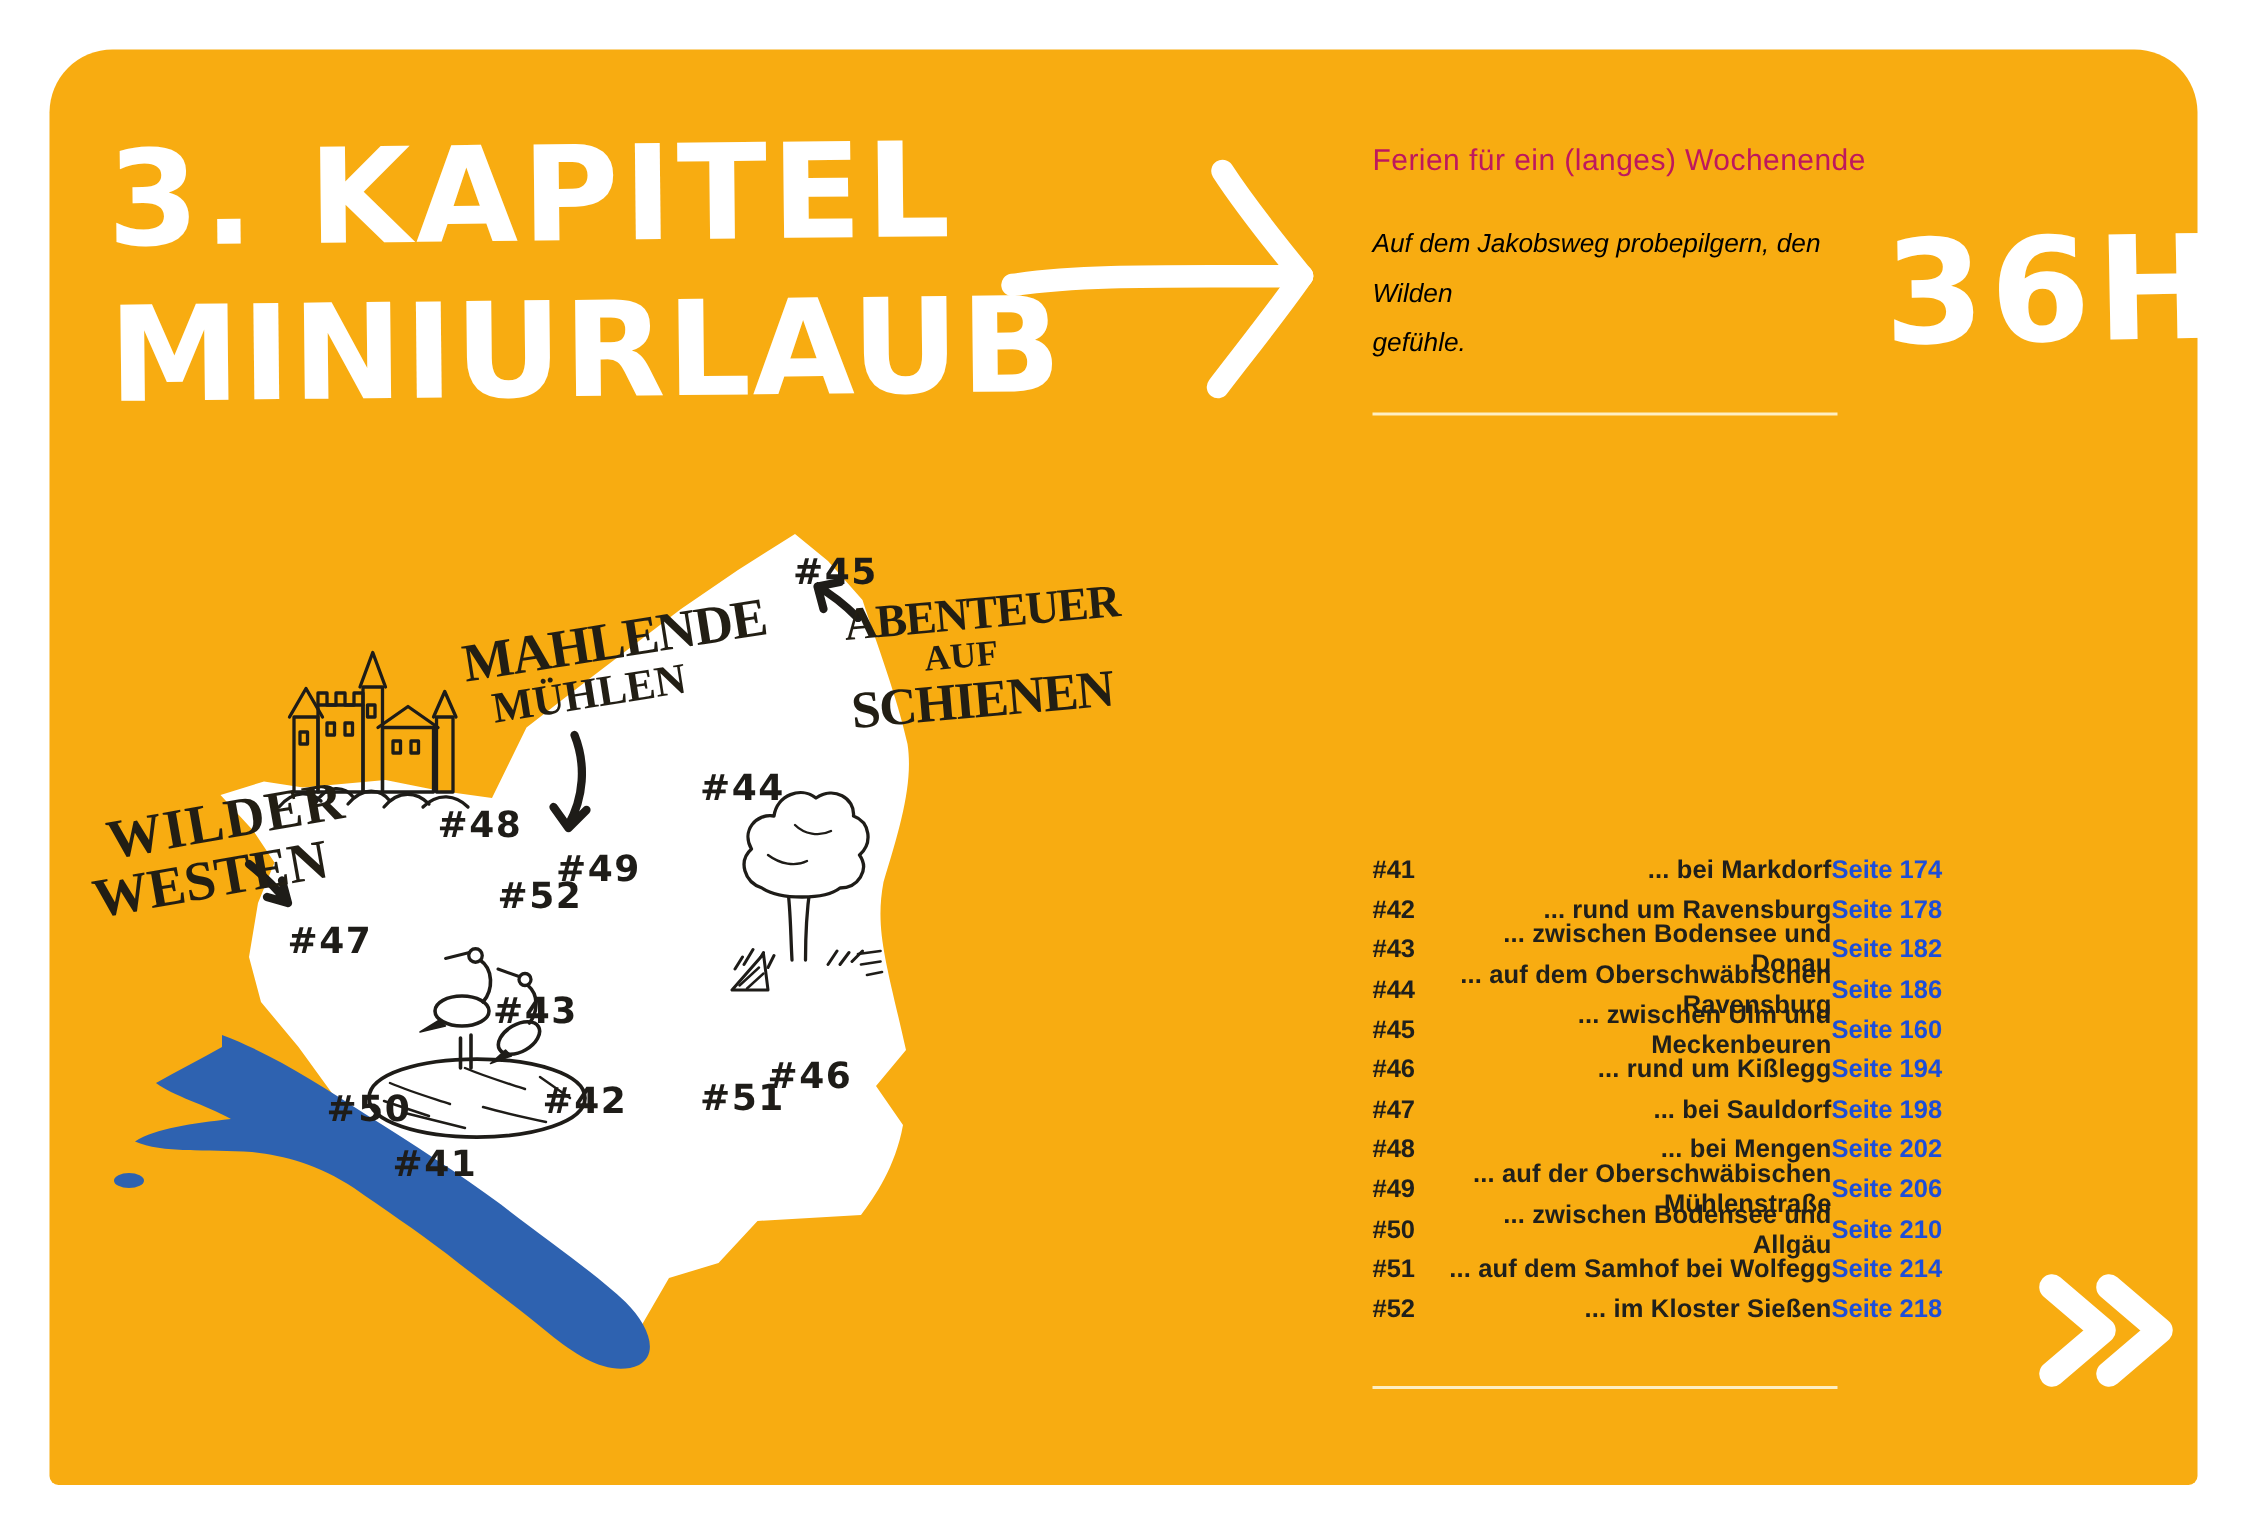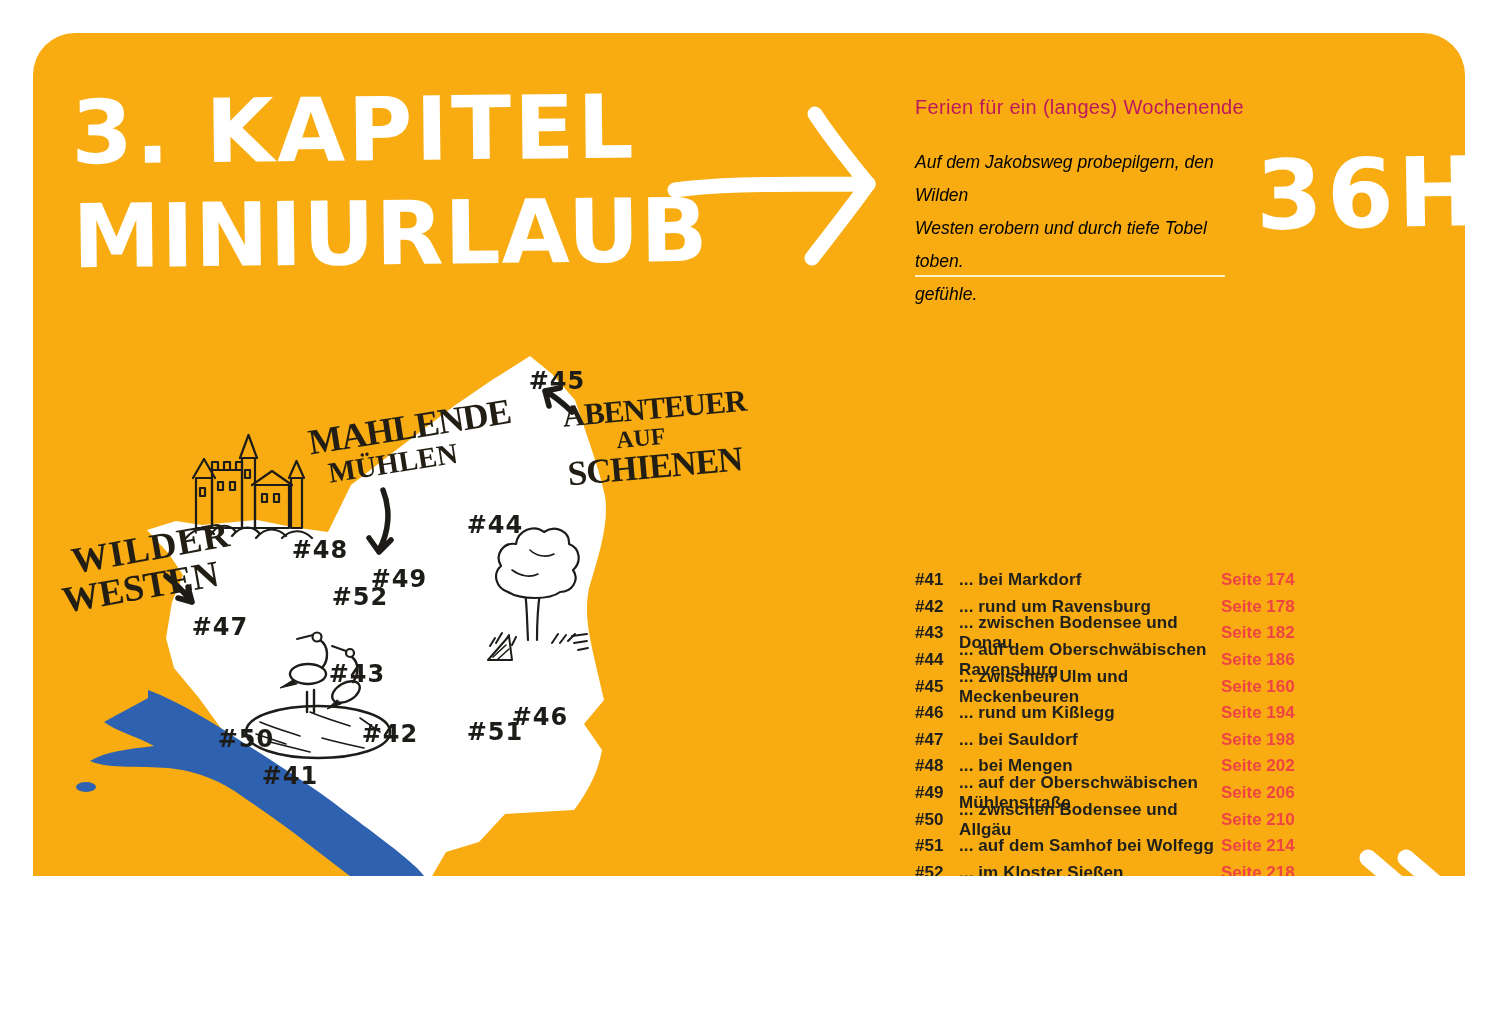--- a/index.html
+++ b/index.html
@@ -1,19 +1,19 @@
 <!DOCTYPE html>
 <html><head>
 <meta charset="utf-8">
 <style>
   * { margin:0; padding:0; box-sizing:border-box; }
   html,body { background:#ffffff; }
   body { font-family:"Liberation Sans", sans-serif; }
   .page {
-    position:relative; width:1500px; height:876px; background:#ffffff; overflow:hidden;padding-left:32px;
+    position:relative; width:1500px; height:1025px; background:#ffffff; overflow:hidden;padding-left:32px;
   }
   .panel {
     position:absolute; left:33px; top:33px; width:1432px; height:957px;
     background:#F8AC11; border-radius:42px 42px 6px 6px;
   }
   
   .chapter-title {
     position:absolute; left:72px; top:78px; color:#ffffff;
     font-family:"DejaVu Sans", sans-serif; font-weight:800;
     font-size:88px; line-height:104px; letter-spacing:3px;
@@ -36,22 +36,22 @@
     font-family:"DejaVu Sans", sans-serif; font-weight:800;
     font-size:96px; letter-spacing:4px; transform:rotate(-1deg);
   }
   .rule { position:absolute; height:2px; background:rgba(255,250,228,0.85); }
   .rule-top { left:915px; top:275px; width:310px; }
   .rule-bottom { left:915px; top:924px; width:310px; }
   
   .toc { position:absolute; left:915px; top:567px; width:400px; }
   .toc-row { display:flex; height:26.6px; align-items:center; font-size:17px; font-weight:700; }
   .toc-id { width:44px; color:#20201C; }
-  .toc-title { flex:1; color:#20201C; letter-spacing:0.1px; }
-  .toc-page { width:94px; color:#ef4444; }
+  .toc-title { flex:1; color:#20201C; letter-spacing:0.1px;text-align:right; }
+  .toc-page { width:94px; color:#1d4ed8; }
   
   .map-svg { position:absolute; left:60px; top:340px; }
   .marker {
     position:absolute; transform:translate(-50%,-50%);
     font-family:"DejaVu Sans", sans-serif; font-weight:800;
     font-size:24px; color:#1E1C18; letter-spacing:1px; white-space:nowrap;
   }
   .callout {
     position:absolute; color:#221E14; font-family:"Liberation Serif", serif;
     font-weight:700; text-transform:uppercase; white-space:nowrap;
@@ -84,21 +84,20 @@
     <g stroke="#ffffff" stroke-width="15" stroke-linecap="round" stroke-linejoin="round" fill="none">
       <path d="M 15,98 C 70,90 140,93 208,92"></path>
       <path d="M 208,92 C 190,70 170,45 155,22"></path>
       <path d="M 208,92 C 192,115 168,145 152,166"></path>
     </g>
   </svg>
 
   <div class="intro-heading">Ferien für ein (langes) Wochenende</div>
   <div class="intro-body">
     <div>Auf dem Jakobsweg probepilgern, den Wilden</div>
-    <div>Westen erobern und durch tiefe Tobel toben.</div>
     <div>gefühle.</div>
   </div>
   <div class="duration">36H</div>
   <div class="rule rule-top"></div>
 
   <svg class="map-svg" width="660" height="580" viewBox="0 0 660 580">
 
     <path fill="#ffffff" d="
       M 470,16 L 492,34 L 515,60
       C 524,88 538,124 545,156

